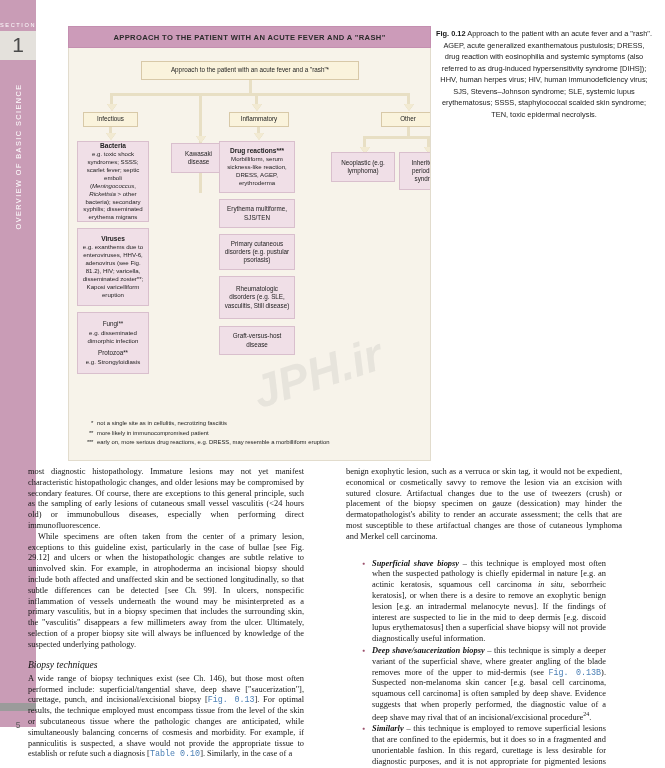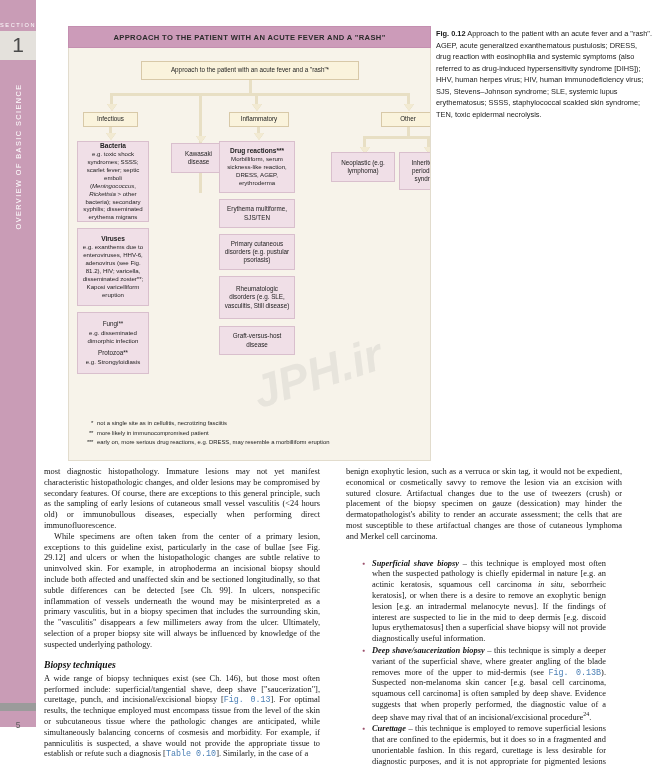--- a/index.html
+++ b/index.html
@@ -201,44 +201,44 @@
 
   
   #figure-caption {
     position: absolute;
     left: 436px; top: 28px;
     width: 216px;
     font-family: "Liberation Sans", sans-serif;
     font-size: 7.4px;
     line-height: 1.56;
     color: #1a1a1a;
-    text-align: left;
+    text-align: center;
   }
   #figure-caption b { font-weight: bold; }
 
   
   .col {
     position: absolute;
     width: 276px;
     font-family: "Liberation Serif", serif;
     font-size: 8.4px;
     line-height: 1.285;
     color: #161616;
     text-align: justify;
   }
-  #col-left  { left: 44px;  top: 467px; }
+  #col-left  { left: 28px;  top: 467px; }
   #col-right { left: 346px; top: 467px; }
 
   .col p { text-indent: 10px; margin: 0; }
   .col p.noindent { text-indent: 0; }
   .xref { color: #4a7fb5; font-family: Liberation Mono, monospace; }
   h3.subhead {
     font-size: 9.6px;
     font-style: italic;
-    font-weight: bold;
+    font-weight: normal;
     font-family: "Liberation Serif", serif;
     margin: 8px 0 3px 0;
     text-indent: 0;
     text-align: left;
     color: #111;
   }
   ul.bullets { list-style: none; margin: 16px; padding: 0; }
   ul.bullets > li {
     position: relative;
     padding-left: 10px;
@@ -400,16 +400,16 @@
 <div id="col-right" class="col">
   <p class="noindent">benign exophytic lesion, such as a verruca or skin tag, it would not be expedient, economical or cosmetically savvy to remove the lesion via an excision with sutured closure. Artifactual changes due to the use of tweezers (crush) or placement of the biopsy specimen on gauze (dessication) may hinder the dermatopathologist's ability to render an accurate assessment; the cells that are most susceptible to these artifactual changes are those of cutaneous lymphoma and Merkel cell carcinoma.</p>
   <ul class="bullets">
     <li>
       <span class="bi">Superficial shave biopsy</span><span> – this technique is employed most often when the suspected pathology is chiefly epidermal in nature [e.g. an actinic keratosis, squamous cell carcinoma </span><span class="ital">in situ</span><span>, seborrheic keratosis], or when there is a desire to remove an exophytic benign lesion [e.g. an intradermal melanocyte nevus]. If the findings of interest are suspected to lie in the mid to deep dermis [e.g. discoid lupus erythematosus] then a superficial shave biopsy will not provide diagnostically useful information.</span>
     </li>
     <li>
       <span class="bi">Deep shave/saucerization biopsy</span><span> – this technique is simply a deeper variant of the superficial shave, where greater angling of the blade removes more of the upper to mid-dermis (see </span><span class="xref">Fig. 0.13B</span><span>). Suspected non-melanoma skin cancer [e.g. basal cell carcinoma, squamous cell carcinoma] is often sampled by deep shave. Evidence suggests that when properly performed, the diagnostic value of a deep shave may rival that of an incisional/excisional procedure</span><sup>24</sup><span>.</span>
     </li>
     <li>
-      <span class="bi">Curettage</span><span> – this technique is employed to remove superficial lesions that are confined to the epidermis, but it does so in a fragmented and unorientable fashion. In this regard, curettage is less desirable for diagnostic purposes, and it is not appropriate for pigmented lesions that are suspicious for melanoma or for neoplasms of uncertain etiology.</span>
+      <span class="bi">Similarly</span><span> – this technique is employed to remove superficial lesions that are confined to the epidermis, but it does so in a fragmented and unorientable fashion. In this regard, curettage is less desirable for diagnostic purposes, and it is not appropriate for pigmented lesions that are suspicious for melanoma or for neoplasms of uncertain etiology.</span>
     </li>
   </ul>
 </div>
 
 </body></html>

